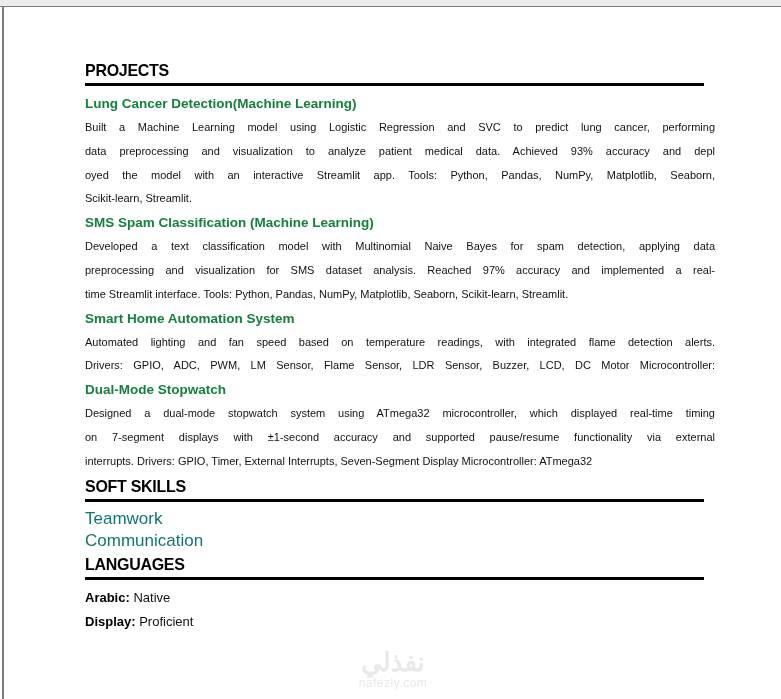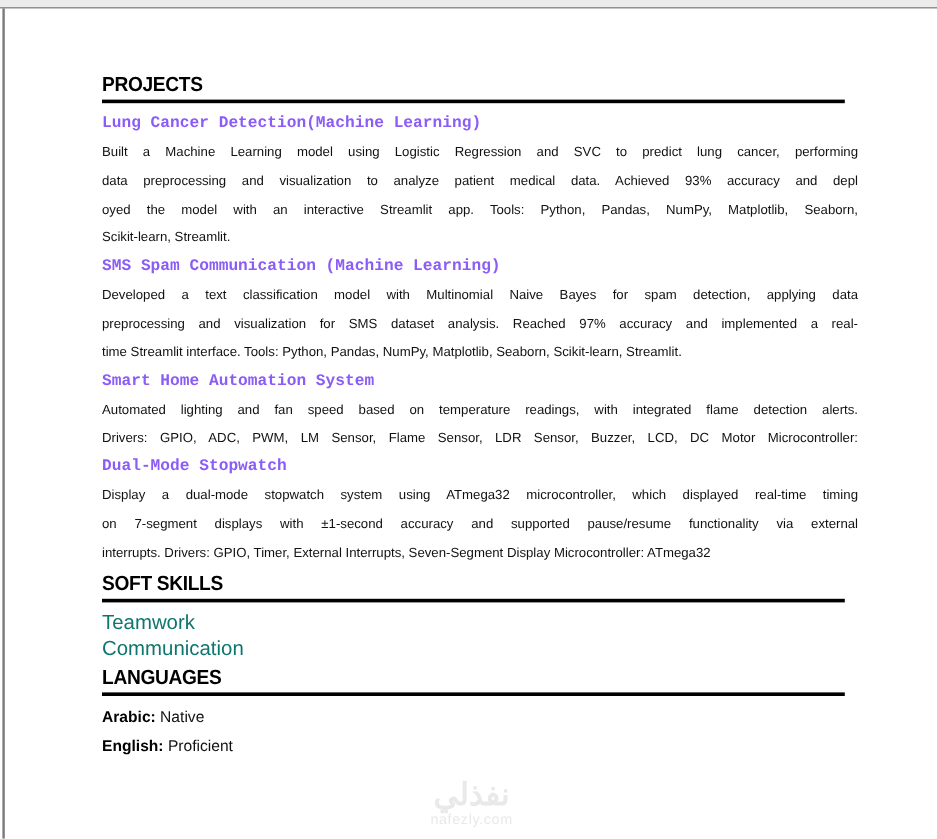--- a/index.html
+++ b/index.html
@@ -24,21 +24,21 @@
       font-weight: bold; font-size: 17px; letter-spacing: -0.3px;
       color: #000; margin: 0; height: 21px; line-height: 21px;
       transform: scaleX(0.94); transform-origin: left center;
     }
     .rule {
       height: 3px; background: #000; margin-top: 2px; margin-bottom: 6px;
       width: 619px;
     }
     .proj-title {
       font-weight: bold; font-size: 13.5px; line-height: 24px; height: 24px;
-      color: #8b5cf6; white-space: nowrap; font-family: Liberation Mono, monospace;
+      color: #15803d; white-space: nowrap;
     }
     .para {
       font-size: 11px; line-height: 23.8px; color: #111;
       text-align: justify; width: 630px;
     }
     .para .ln { display: block; white-space: nowrap; text-align-last: justify; }
     .para .ln.last { text-align-last: left; }
     .item { font-size: 17px; line-height: 22px; color: #0f766e; }
     .lang { font-size: 13px; line-height: 24px; color: #111; }
     .lang b { font-weight: bold; color: #000; }
@@ -66,40 +66,40 @@
       <div class="proj-title">Lung Cancer Detection(Machine Learning)</div>
       <div class="para">
         <span class="ln">Built a Machine Learning model using Logistic Regression and SVC to predict lung cancer, performing</span>
         <span class="ln">data preprocessing and visualization to analyze patient medical data. Achieved 93% accuracy and depl</span>
         <span class="ln">oyed the model with an interactive Streamlit app. Tools: Python, Pandas, NumPy, Matplotlib, Seaborn,</span>
         <span class="ln last">Scikit-learn, Streamlit.</span>
       </div>
     </div>
 
     <div>
-      <div class="proj-title">SMS Spam Communication (Machine Learning)</div>
+      <div class="proj-title">SMS Spam Classification (Machine Learning)</div>
       <div class="para">
         <span class="ln">Developed a text classification model with Multinomial Naive Bayes for spam detection, applying data</span>
         <span class="ln">preprocessing and visualization for SMS dataset analysis. Reached 97% accuracy and implemented a real-</span>
         <span class="ln last">time Streamlit interface. Tools: Python, Pandas, NumPy, Matplotlib, Seaborn, Scikit-learn, Streamlit.</span>
       </div>
     </div>
 
     <div>
       <div class="proj-title">Smart Home Automation System</div>
       <div class="para">
         <span class="ln">Automated lighting and fan speed based on temperature readings, with integrated flame detection alerts.</span>
         <span class="ln">Drivers: GPIO, ADC, PWM, LM Sensor, Flame Sensor, LDR Sensor, Buzzer, LCD, DC Motor Microcontroller:</span>
       </div>
     </div>
 
     <div>
       <div class="proj-title">Dual-Mode Stopwatch</div>
       <div class="para">
-        <span class="ln">Display a dual-mode stopwatch system using ATmega32 microcontroller, which displayed real-time timing</span>
+        <span class="ln">Designed a dual-mode stopwatch system using ATmega32 microcontroller, which displayed real-time timing</span>
         <span class="ln">on 7-segment displays with ±1-second accuracy and supported pause/resume functionality via external</span>
         <span class="ln last">interrupts. Drivers: GPIO, Timer, External Interrupts, Seven-Segment Display Microcontroller: ATmega32</span>
       </div>
     </div>
   </div>
 
   <div class="sec2">
     <div class="section-title">SOFT SKILLS</div>
     <div class="rule"></div>
     <div class="item">Teamwork</div>
@@ -107,21 +107,21 @@
   </div>
 
   <div class="sec2">
     <div class="section-title">LANGUAGES</div>
     <div class="rule"></div>
     <div class="lang">
       <b>Arabic:</b>
       <span>Native</span>
     </div>
     <div class="lang">
-      <b>English:</b>
+      <b>Display:</b>
       <span>Proficient</span>
     </div>
   </div>
 </div>
 
 <div class="watermark">
   <div class="ar">نفذلي</div>
   <div class="en">nafezly.com</div>
 </div>
 

